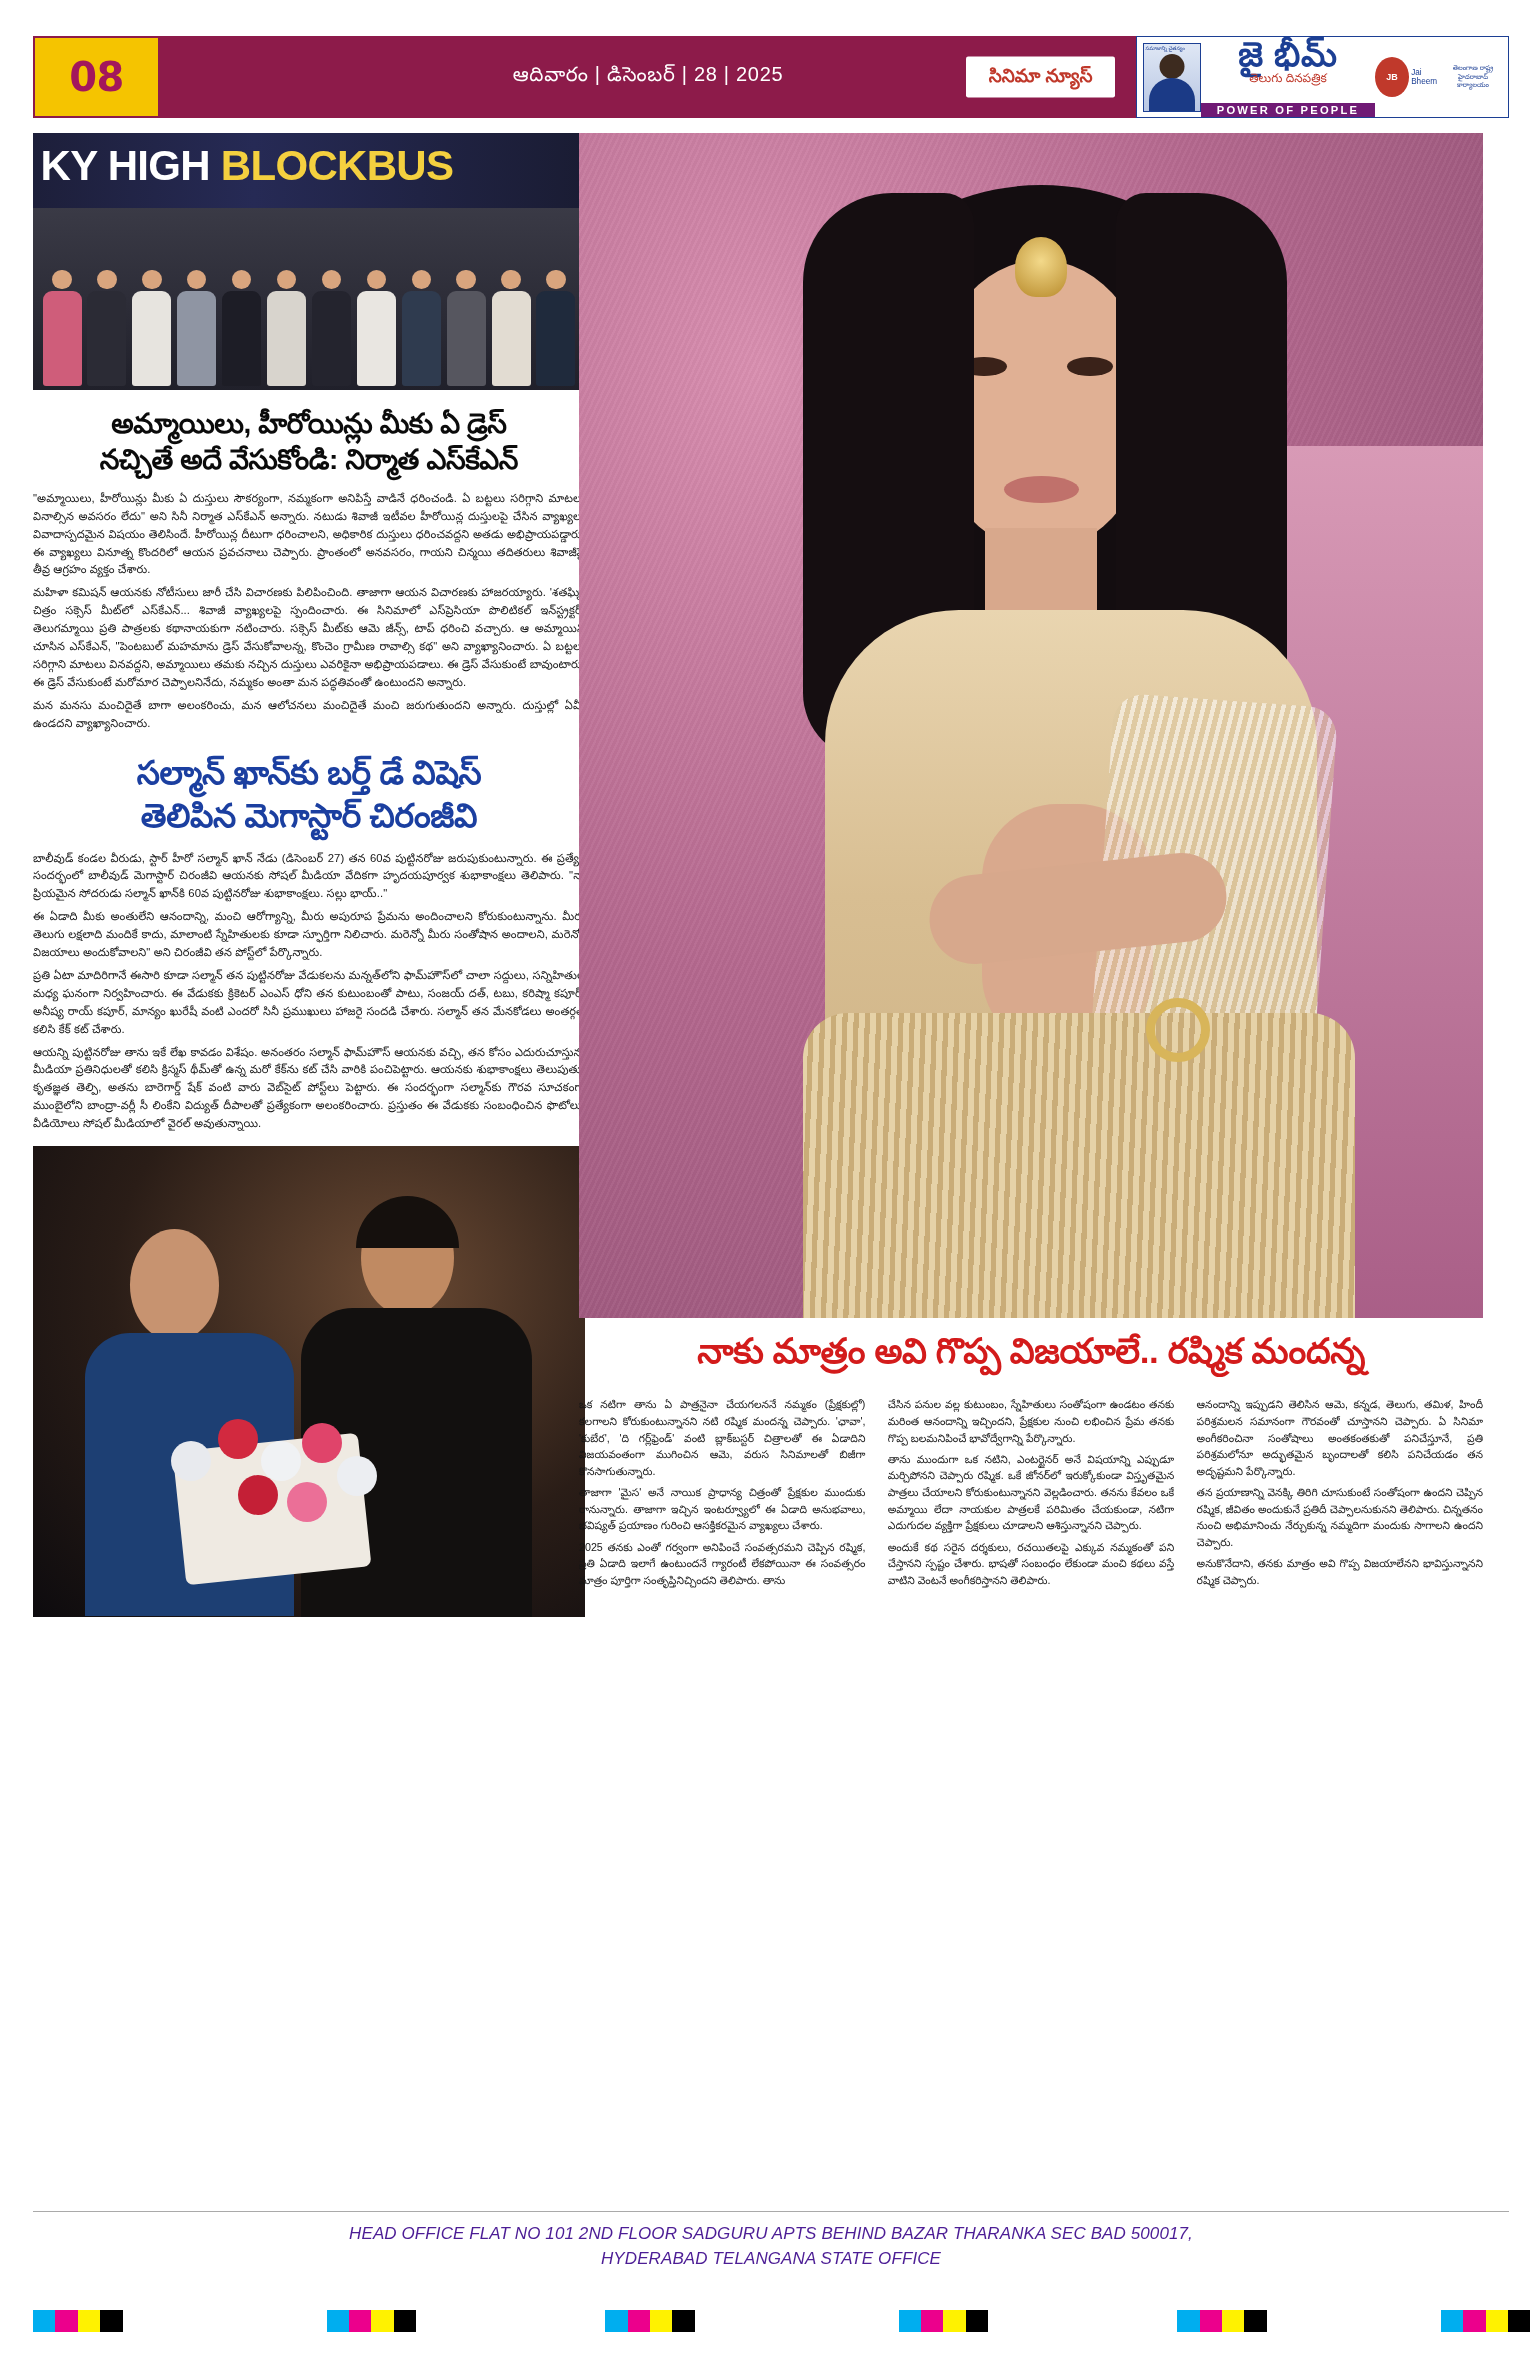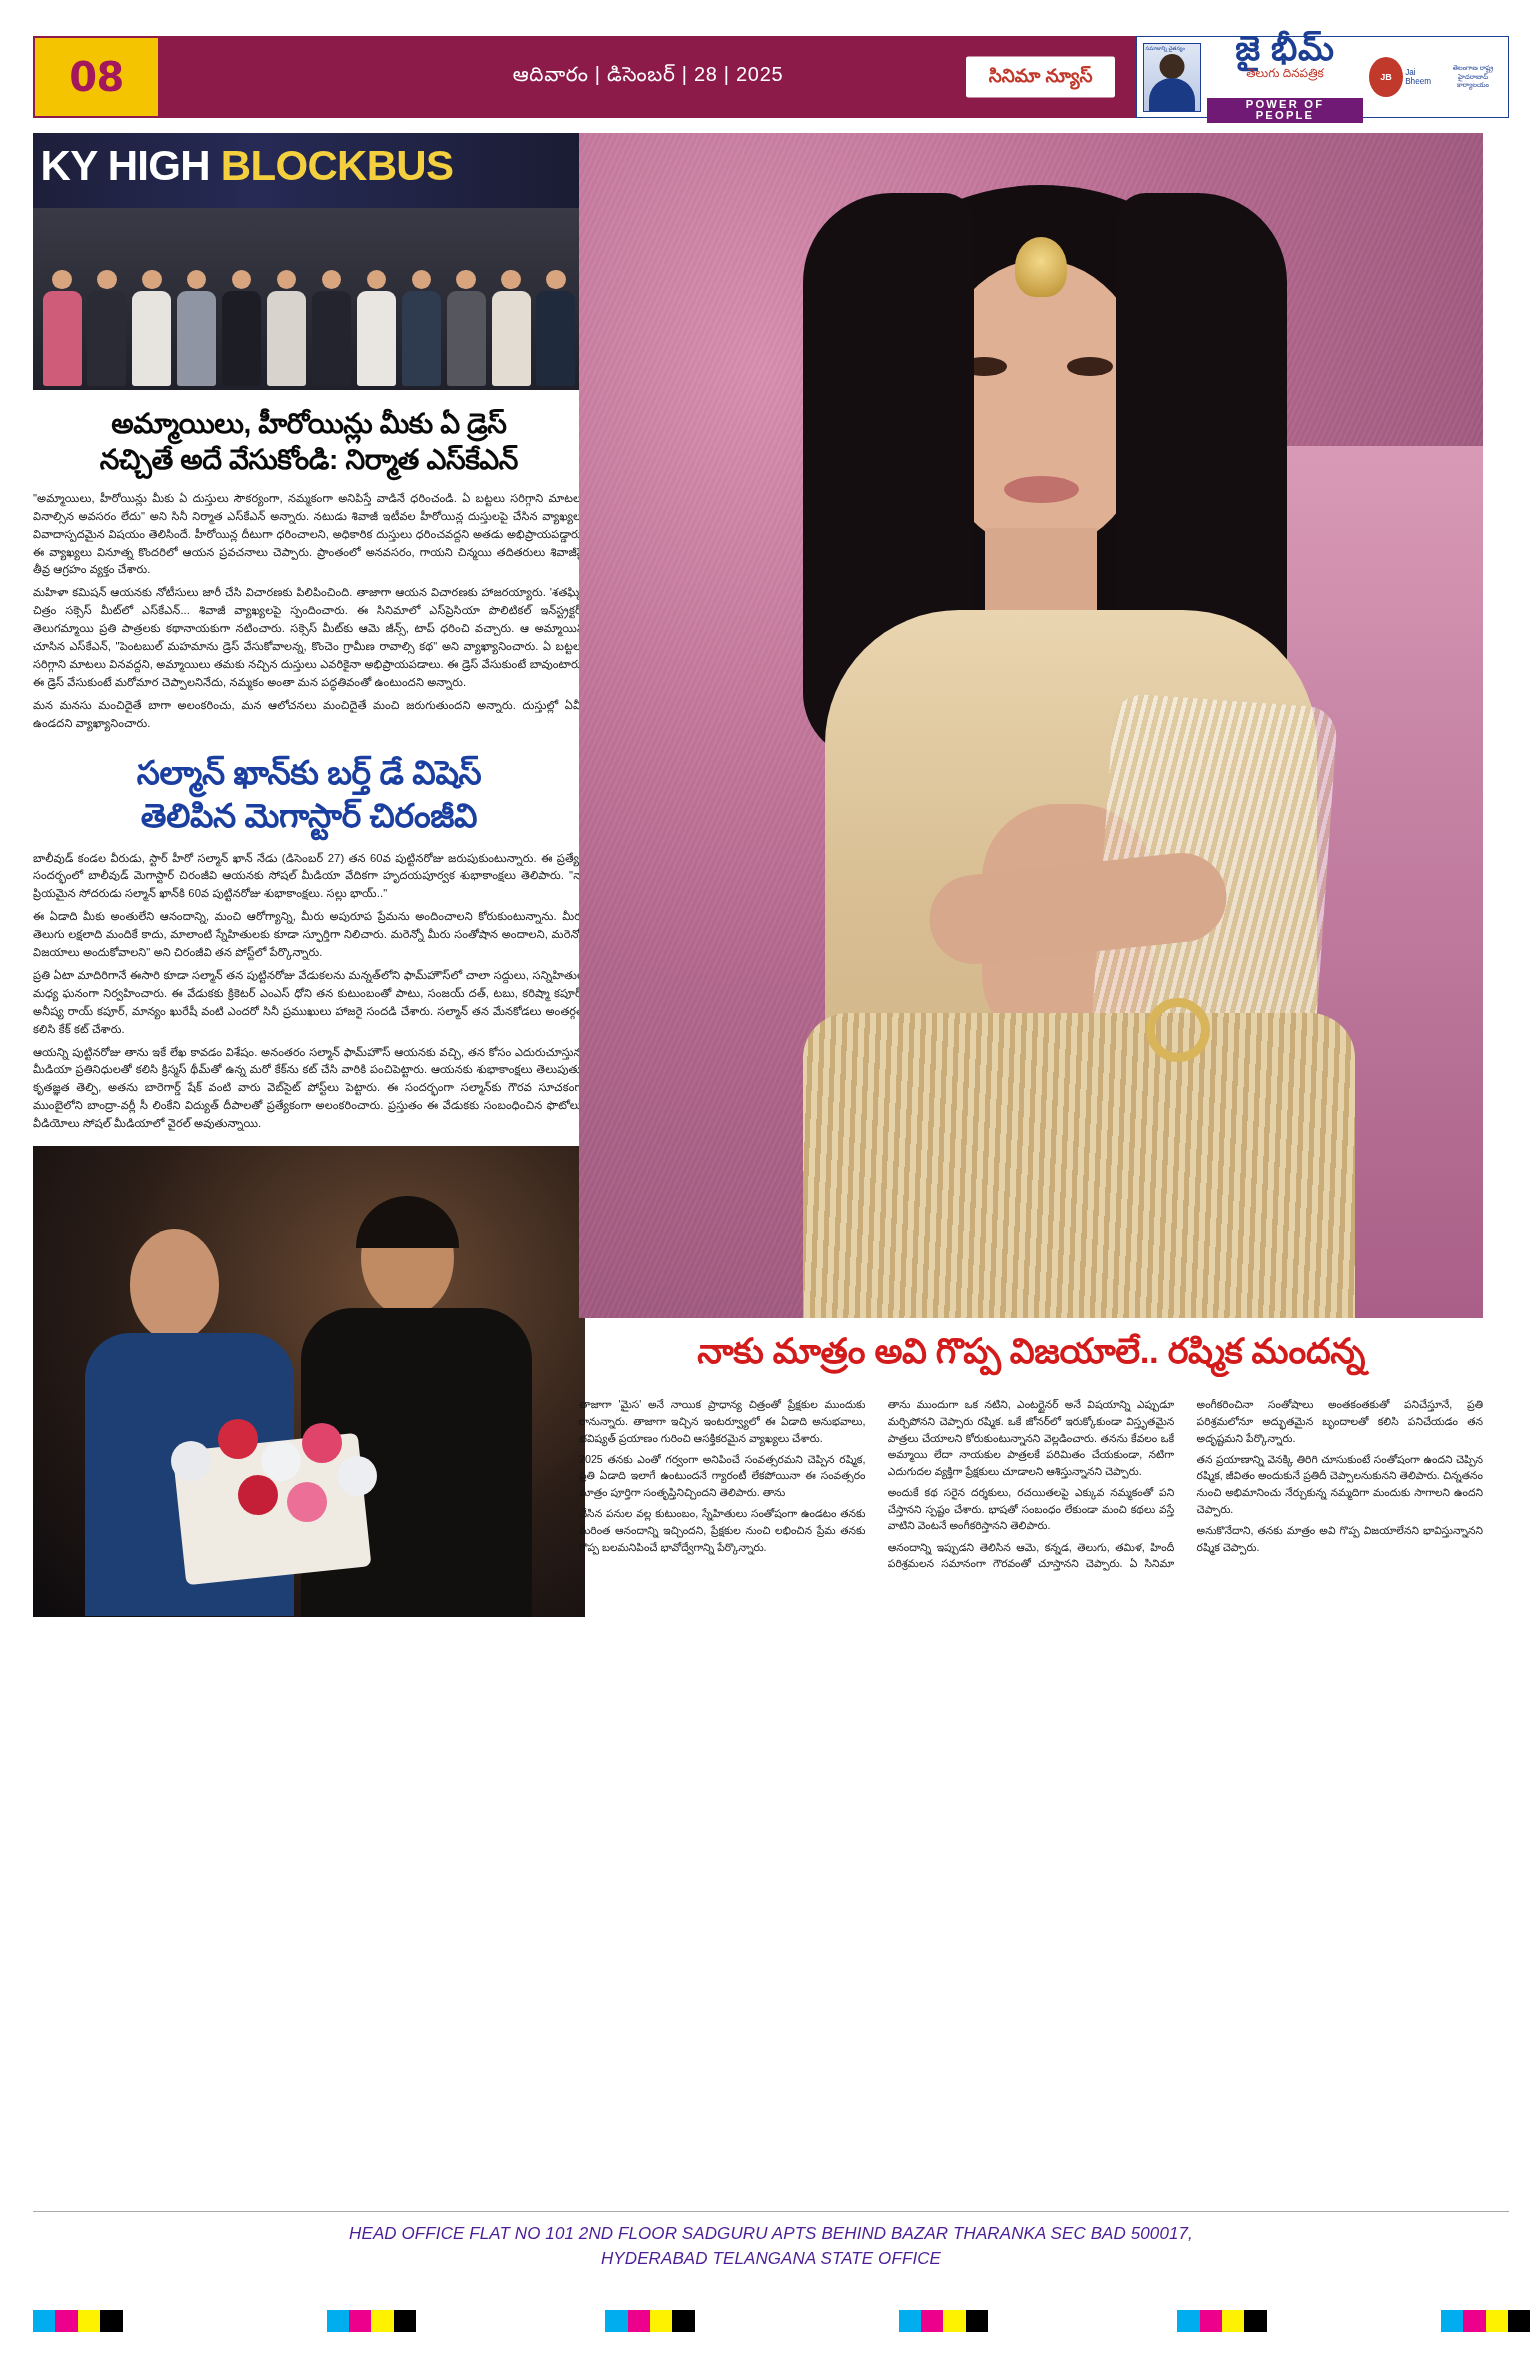--- a/index.html
+++ b/index.html
@@ -67,21 +67,20 @@
     padding: 7.5px 22.4px;
     border-radius: 2.2px;
   }
   .logo-block {
     width: 373px;
     background: #ffffff;
     display: flex;
     align-items: center;
     border: 1.5px solid #1c3f94;
     padding: 3px 6px;
-    gap: 6px;
   }
   .logo-portrait {
     width: 58px; height: 69px;
     background: linear-gradient(#dfe7f5, #b9c7e3);
     border: 1.5px solid #1c3f94;
     position: relative;
     flex: 0 0 auto;
     overflow: hidden;
   }
   .logo-portrait .head {
@@ -591,20 +590,21 @@
         <div class="skin-mid"></div>
         <div class="dupatta"></div>
         <div class="lehenga"></div>
         <div class="arm"></div>
         <div class="bangle"></div>
       </div>
 
       <h1 class="headline-red">నాకు మాత్రం అవి గొప్ప విజయాలే.. రష్మిక మందన్న</h1>
 
       <div class="three-cols">
+        <p>ఒక నటిగా తాను ఏ పాత్రనైనా చేయగలననే నమ్మకం (ప్రేక్షకుల్లో) కలగాలని కోరుకుంటున్నానని నటి రష్మిక మందన్న చెప్పారు. 'ఛావా', 'కుబేర', 'ది గర్ల్‌ఫ్రెండ్' వంటి బ్లాక్‌బస్టర్ చిత్రాలతో ఈ ఏడాదిని విజయవంతంగా ముగించిన ఆమె, వరుస సినిమాలతో బిజీగా కొనసాగుతున్నారు.</p>
         <p>తాజాగా 'మైస' అనే నాయిక ప్రాధాన్య చిత్రంతో ప్రేక్షకుల ముందుకు రానున్నారు. తాజాగా ఇచ్చిన ఇంటర్వ్యూలో ఈ ఏడాది అనుభవాలు, భవిష్యత్ ప్రయాణం గురించి ఆసక్తికరమైన వ్యాఖ్యలు చేశారు.</p>
         <p>2025 తనకు ఎంతో గర్వంగా అనిపించే సంవత్సరమని చెప్పిన రష్మిక, ప్రతి ఏడాది ఇలాగే ఉంటుందనే గ్యారంటీ లేకపోయినా ఈ సంవత్సరం మాత్రం పూర్తిగా సంతృప్తినిచ్చిందని తెలిపారు. తాను</p>
         <p>చేసిన పనుల వల్ల కుటుంబం, స్నేహితులు సంతోషంగా ఉండటం తనకు మరింత ఆనందాన్ని ఇచ్చిందని, ప్రేక్షకుల నుంచి లభించిన ప్రేమ తనకు గొప్ప బలమనిపించే భావోద్వేగాన్ని పేర్కొన్నారు.</p>
         <p>తాను ముందుగా ఒక నటిని, ఎంటర్టైనర్ అనే విషయాన్ని ఎప్పుడూ మర్చిపోనని చెప్పారు రష్మిక. ఒకే జోనర్‌లో ఇరుక్కోకుండా విస్తృతమైన పాత్రలు చేయాలని కోరుకుంటున్నానని వెల్లడించారు. తనను కేవలం ఒకే అమ్మాయి లేదా నాయకుల పాత్రలకే పరిమితం చేయకుండా, నటిగా ఎదుగుదల వ్యక్తిగా ప్రేక్షకులు చూడాలని ఆశిస్తున్నానని చెప్పారు.</p>
         <p>అందుకే కథ సరైన దర్శకులు, రచయితలపై ఎక్కువ నమ్మకంతో పని చేస్తానని స్పష్టం చేశారు. భాషతో సంబంధం లేకుండా మంచి కథలు వస్తే వాటిని వెంటనే అంగీకరిస్తానని తెలిపారు.</p>
         <p>ఆనందాన్ని ఇప్పుడని తెలిసిన ఆమె, కన్నడ, తెలుగు, తమిళ, హిందీ పరిశ్రమలన సమానంగా గౌరవంతో చూస్తానని చెప్పారు. ఏ సినిమా అంగీకరించినా సంతోషాలు అంతకంతకుతో పనిచేస్తూనే, ప్రతి పరిశ్రమలోనూ అద్భుతమైన బృందాలతో కలిసి పనిచేయడం తన అదృష్టమని పేర్కొన్నారు.</p>
         <p>తన ప్రయాణాన్ని వెనక్కి తిరిగి చూసుకుంటే సంతోషంగా ఉందని చెప్పిన రష్మిక, జీవితం అందుకునే ప్రతిదీ చెప్పాలనుకునని తెలిపారు. చిన్నతనం నుంచి అభిమానించు నేర్చుకున్న నమ్మదిగా మందుకు సాగాలని ఉందని చెప్పారు.</p>
         <p>అనుకొనేదాని, తనకు మాత్రం అవి గొప్ప విజయాలేనని భావిస్తున్నానని రష్మిక చెప్పారు.</p>
       </div>
 

